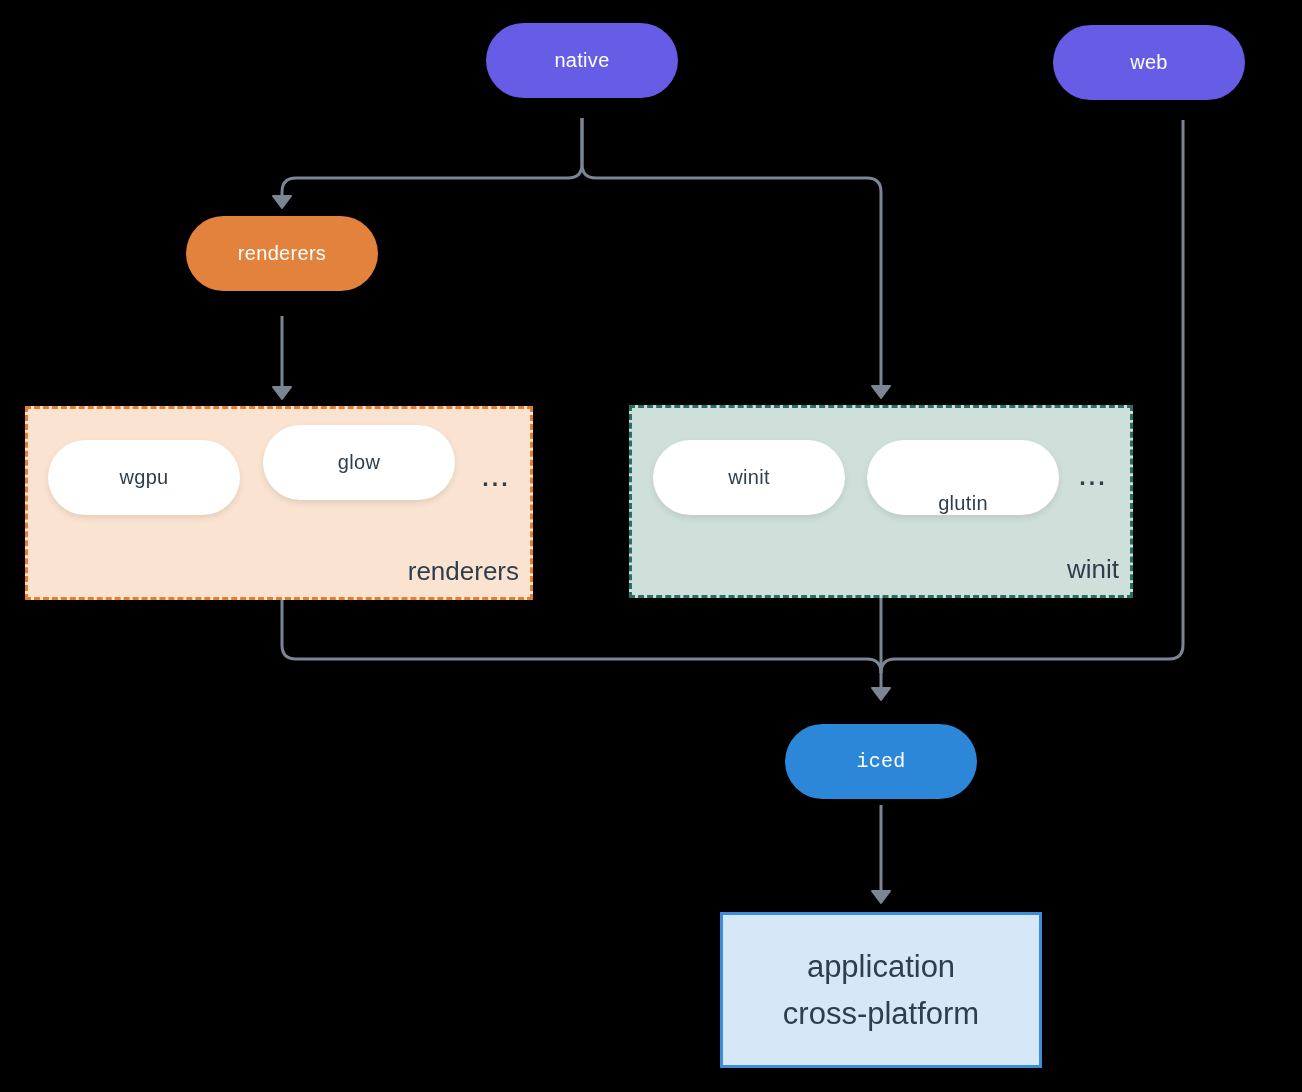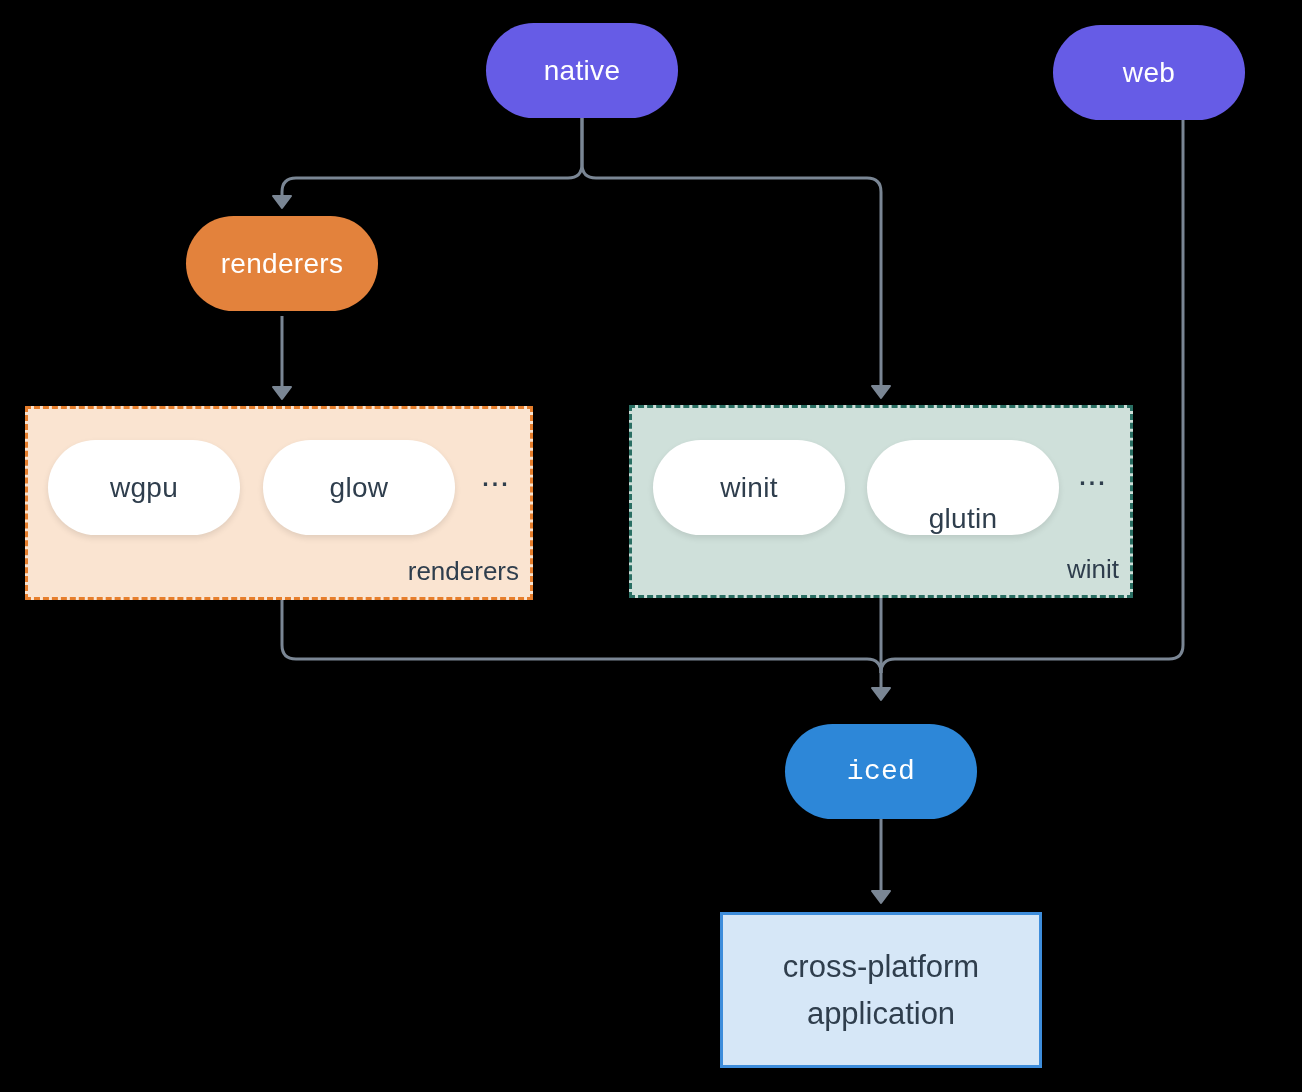--- a/index.html
+++ b/index.html
@@ -11,23 +11,23 @@
   }
   svg.connectors { position:absolute; left:0; top:0; width:1302px; height:1092px; }
   svg.connectors path {
     fill:none; stroke:var(--connector,#7A8694); stroke-width:3;
   }
   svg.connectors polygon {
     fill:var(--connector,#7A8694); stroke:var(--connector,#7A8694);
     stroke-width:2; stroke-linejoin:round;
   }
   .pill {
-    position:absolute; width:192px; height:95px; border-radius:48px;
+    position:absolute; width:192px; height:75px; border-radius:48px;
     display:flex; align-items:center; justify-content:center;
-    font-size:28px; letter-spacing:0.3px;
+    font-size:20px; letter-spacing:0.3px;
   }
   .pill-purple { background:var(--node-purple,#665CE6); color:var(--text-light,#fff); }
   .pill-orange { background:var(--node-orange,#E3823C); color:var(--text-light,#fff); }
   .pill-blue   { background:var(--node-blue,#2D87D8);   color:var(--text-light,#fff); }
   .pill-white  {
     background:var(--pill-white,#fff); color:var(--text-dark,#2F3E4D);
     box-shadow:0 3px 6px rgba(0,0,0,0.10);
     margin-top:8px;
   }
   .node-native   { left:486px; top:23px; }
@@ -41,21 +41,21 @@
     background:var(--renderers-fill,#FAE4D1);
     border:3px dashed var(--renderers-border,#E67E2C);
   }
   .group-shells {
     left:629px; top:405px; width:504px; height:193px;
     background:var(--shells-fill,#CFE0DA);
     border:3px dashed var(--shells-border,#2A6F63);
     text-decoration:underline;
   }
   .group-renderers .pill-a { left:20px;  top:23px; }
-  .group-renderers .pill-b { left:235px; top:23px; }
+  .group-renderers .pill-b { left:235px; top:8px; }
   .group-shells .pill-a    { left:21px;  top:24px; }
   .group-shells .pill-b    { left:235px; top:24px;align-items:flex-end; }
   .more {
     position:absolute; width:52px; text-align:center;
     font-size:34px; color:var(--text-dark,#2F3E4D);
   }
   .group-renderers .more { left:441px; top:46px; }
   .group-shells .more    { left:434px; top:46px; }
   .grouplabel {
     position:absolute; right:11px; bottom:10px;
@@ -122,17 +122,17 @@
     </div>
     <span class="more">...</span>
     <span class="grouplabel">winit</span>
   </div>
 
   <div class="pill pill-blue node-iced">
     <span>iced</span>
   </div>
 
   <div class="appbox">
+    <div>application</div>
     <div>cross-platform</div>
-    <div>application</div>
   </div>
 
 </div>
 
 </body></html>

